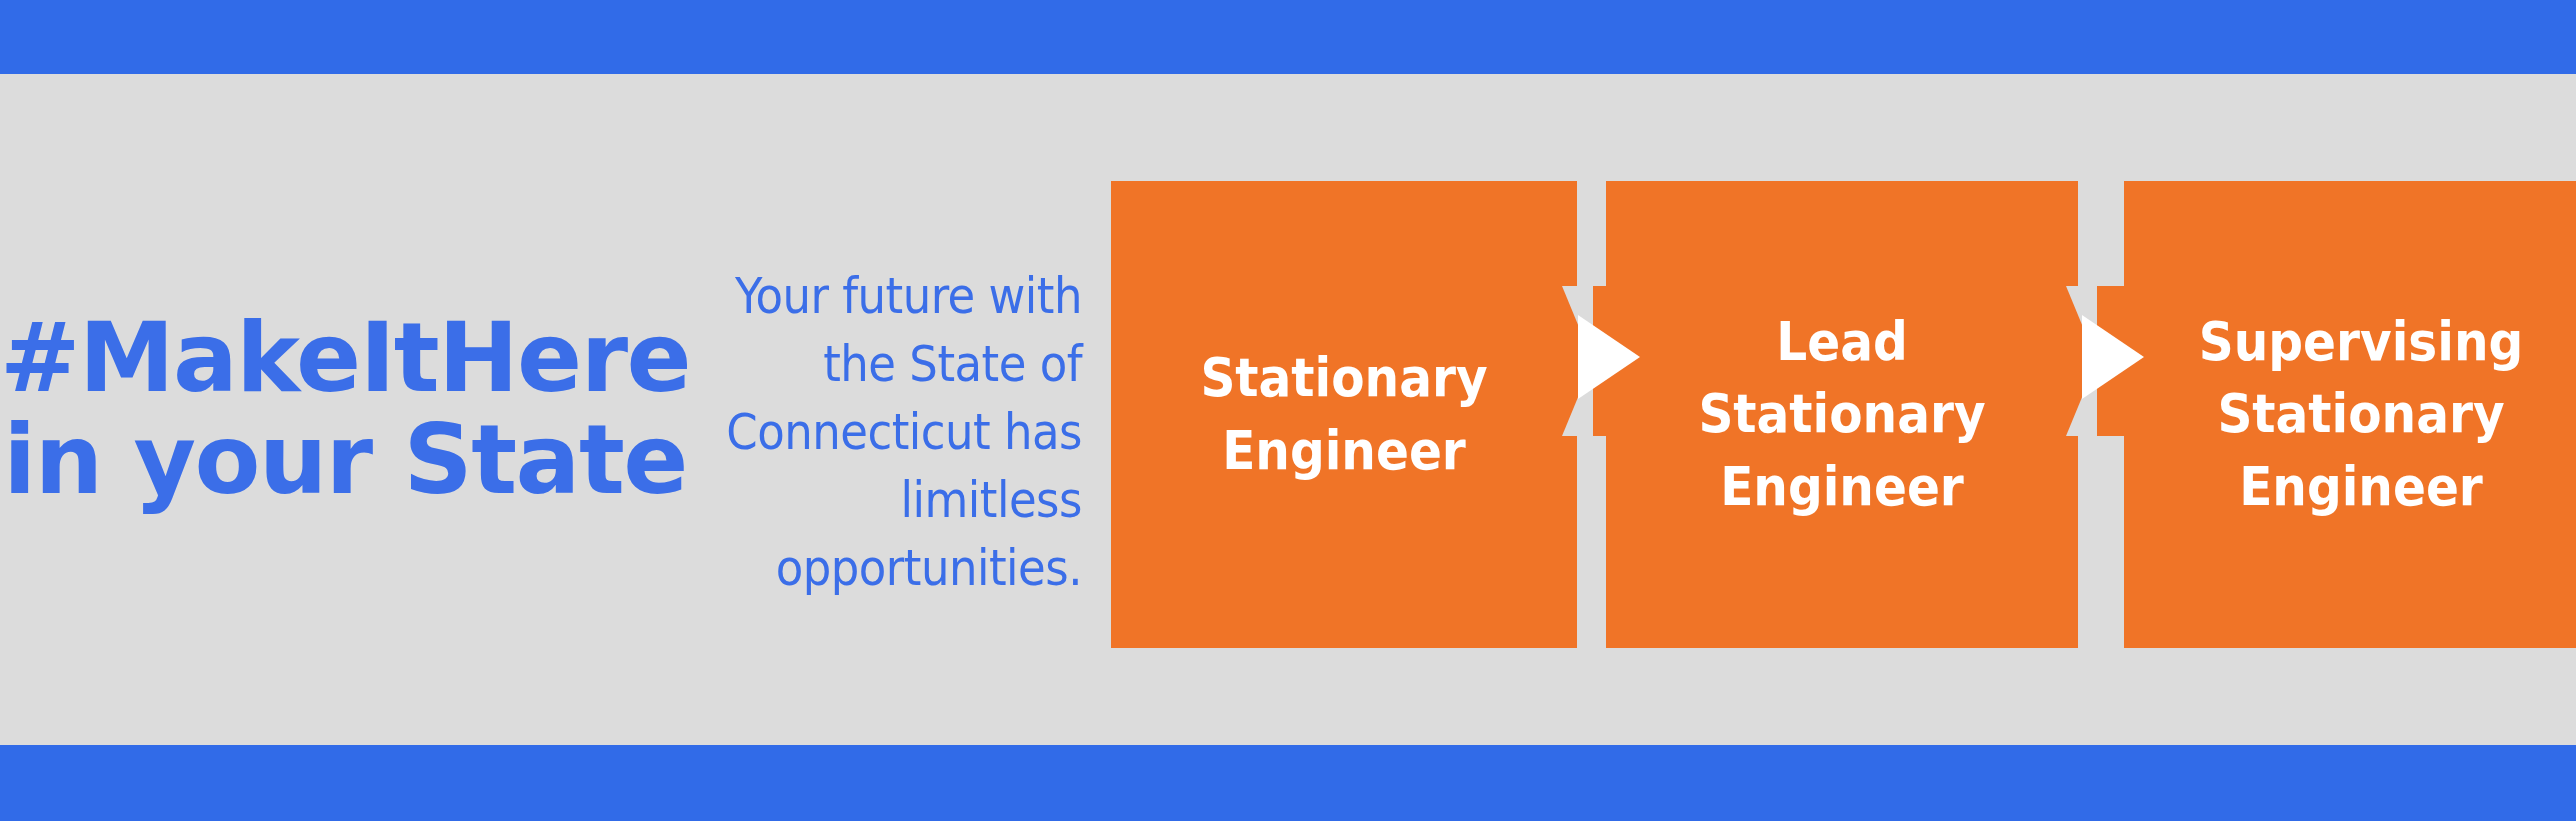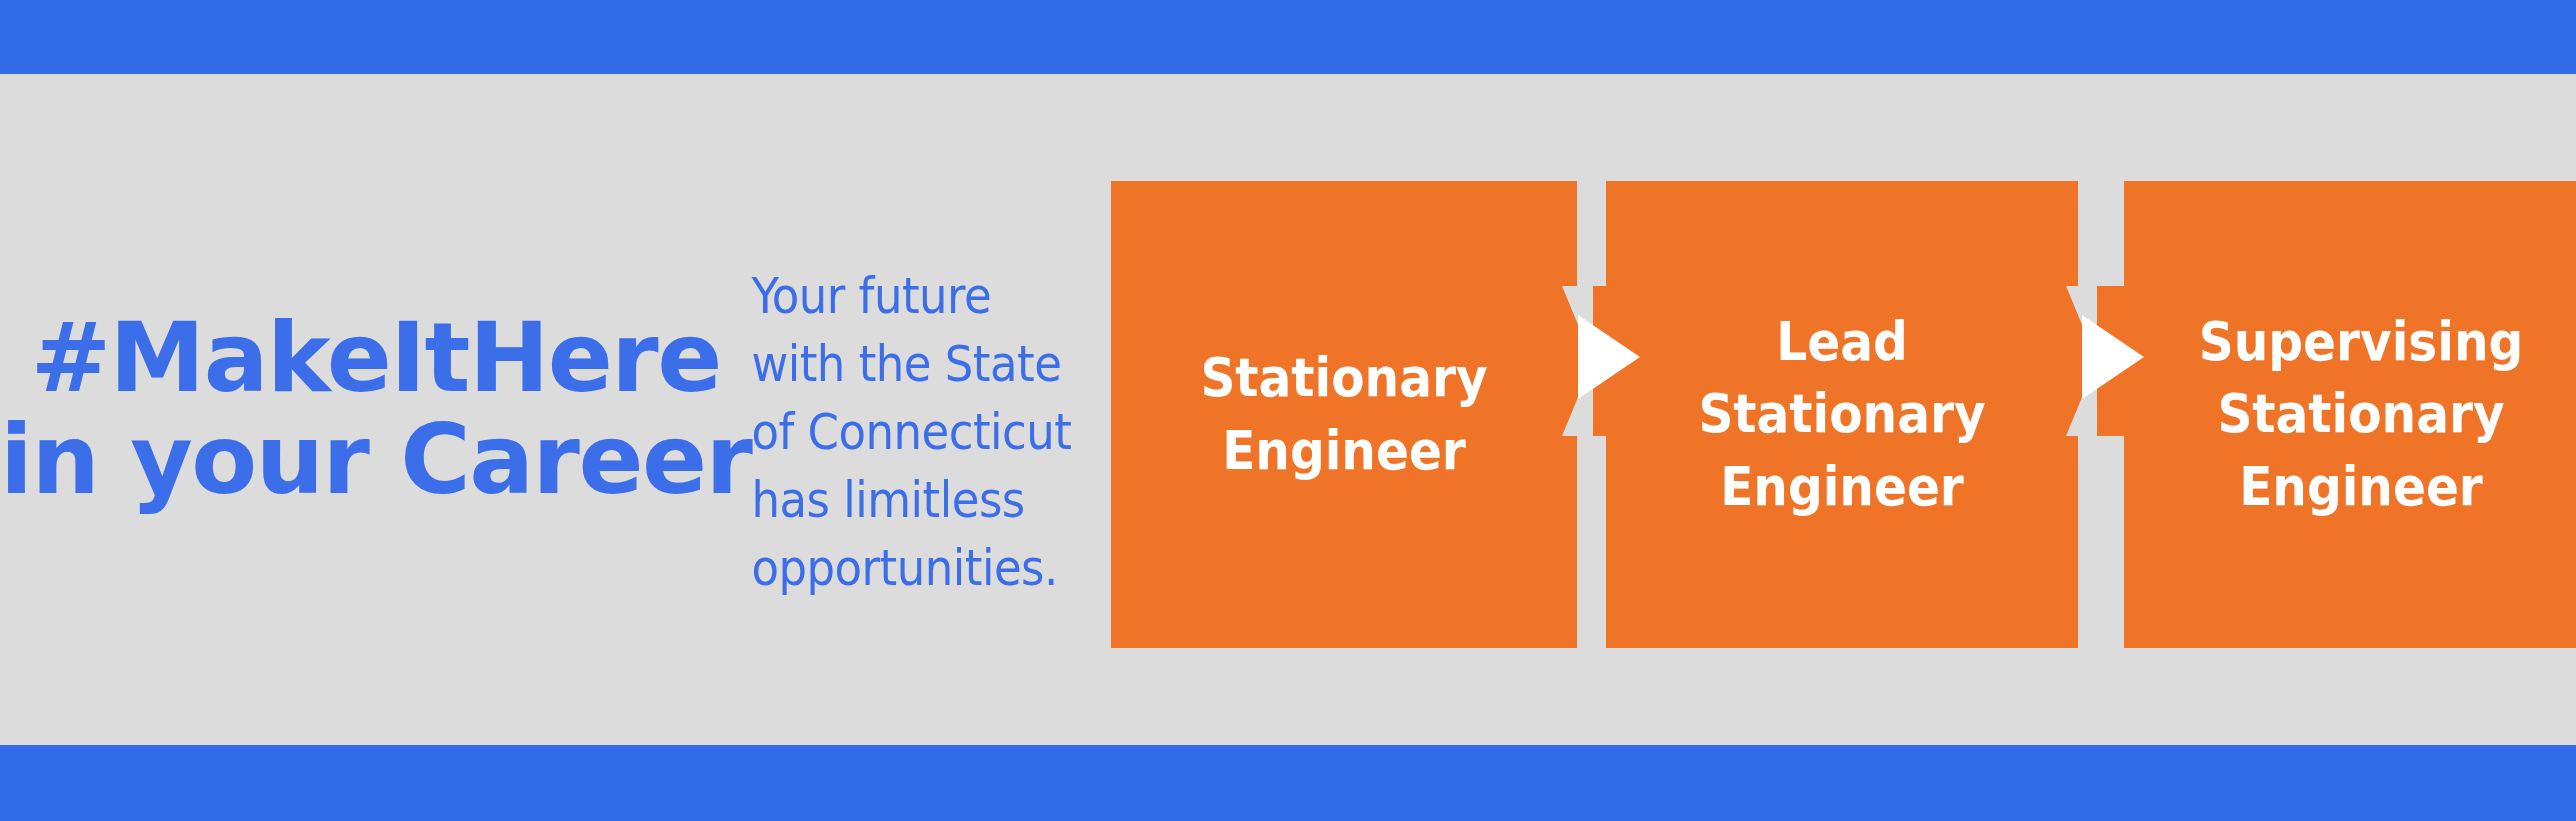--- a/index.html
+++ b/index.html
@@ -50,21 +50,21 @@
   .headline .l2 { display:block; }
 
   .subhead {
     margin-top:44px;
     color:#3b6ee8;
     font-family:"DejaVu Sans Condensed","Liberation Sans", sans-serif;
     font-weight:normal;
     font-size:50px;
     line-height:1.36;
     letter-spacing:-0.5px;
-    text-align:left;
+    text-align:right;
     width:907px;
   }
 
   
   .flow {
     position:absolute;
     left:1111px;
     top:181px;
     width:1995px;
     height:467px;
@@ -130,21 +130,21 @@
 </head>
 <body>
 
 <div class="banner">
 
   <div class="bar bar-top"></div>
 
   <div class="left-block">
     <div class="headline">
       <span>#MakeItHere</span>
-      <span class="l2">in your Career</span>
+      <span class="l2">in your State</span>
     </div>
     <div class="subhead">Your future with the State of Connecticut has limitless opportunities.</div>
   </div>
 
   <div class="flow">
 
     <div class="step step-0">
       <div class="step-label">
         <span>Stationary</span><br>
         <span>Engineer</span>

